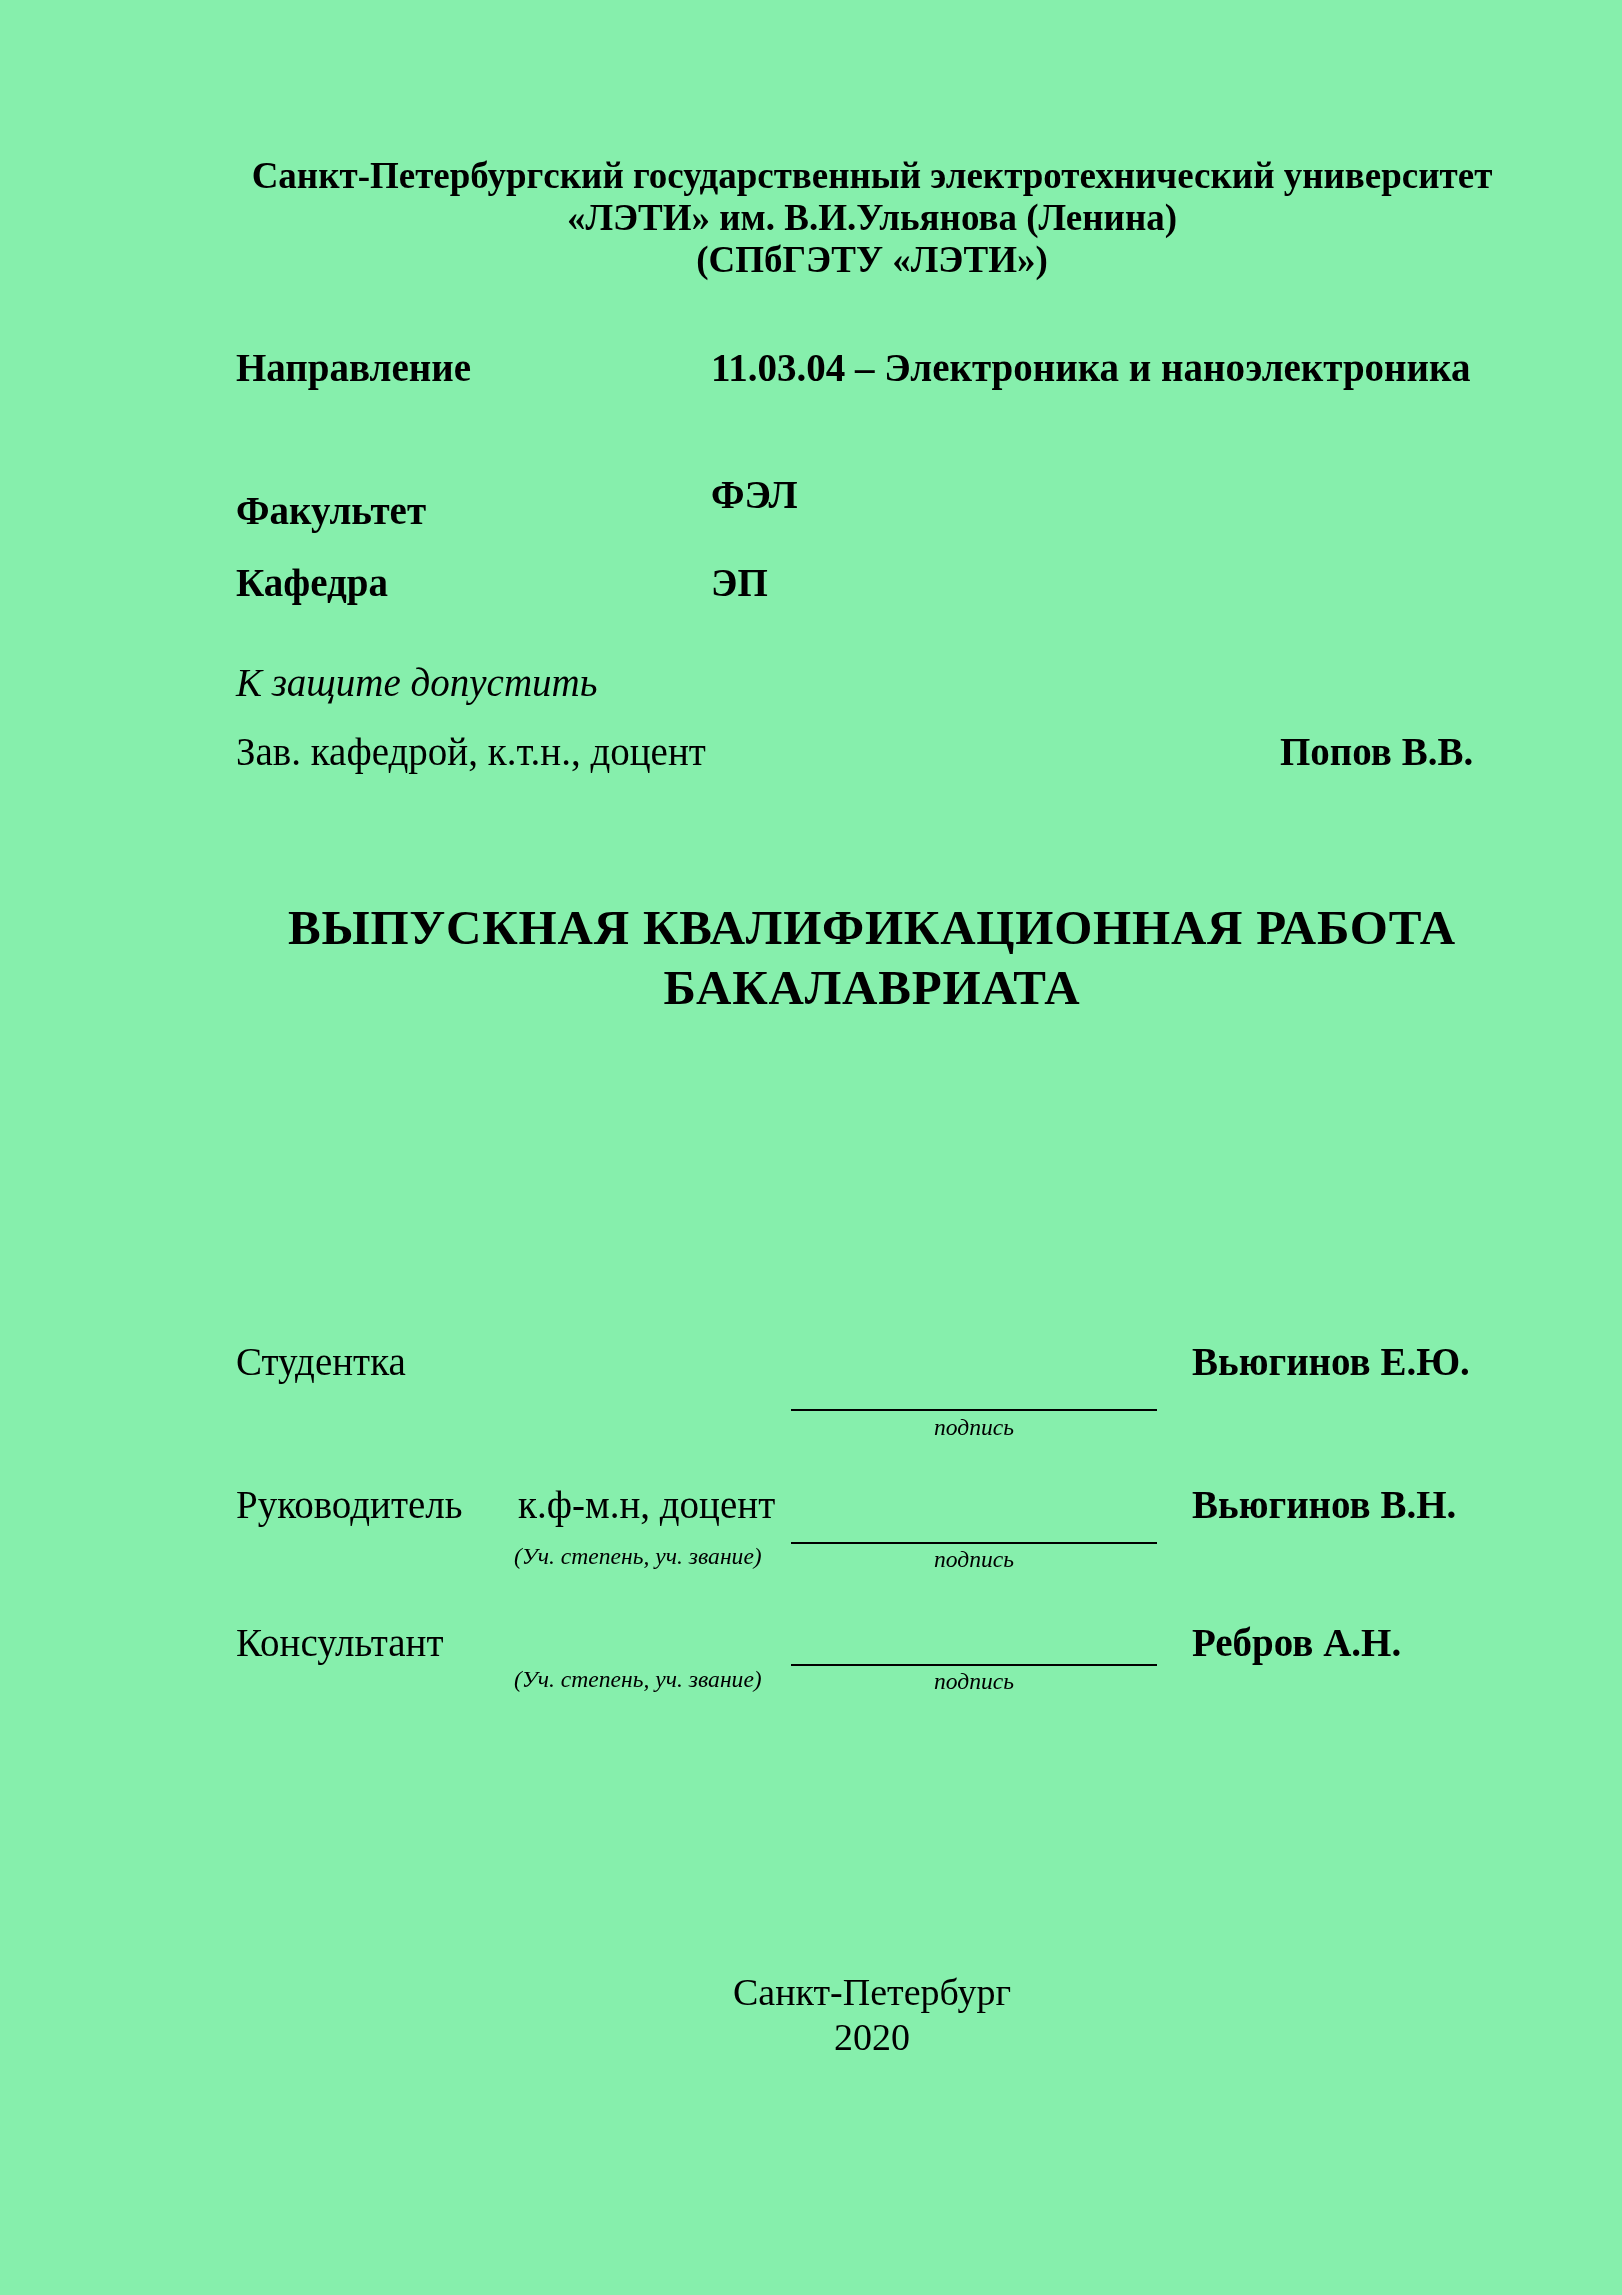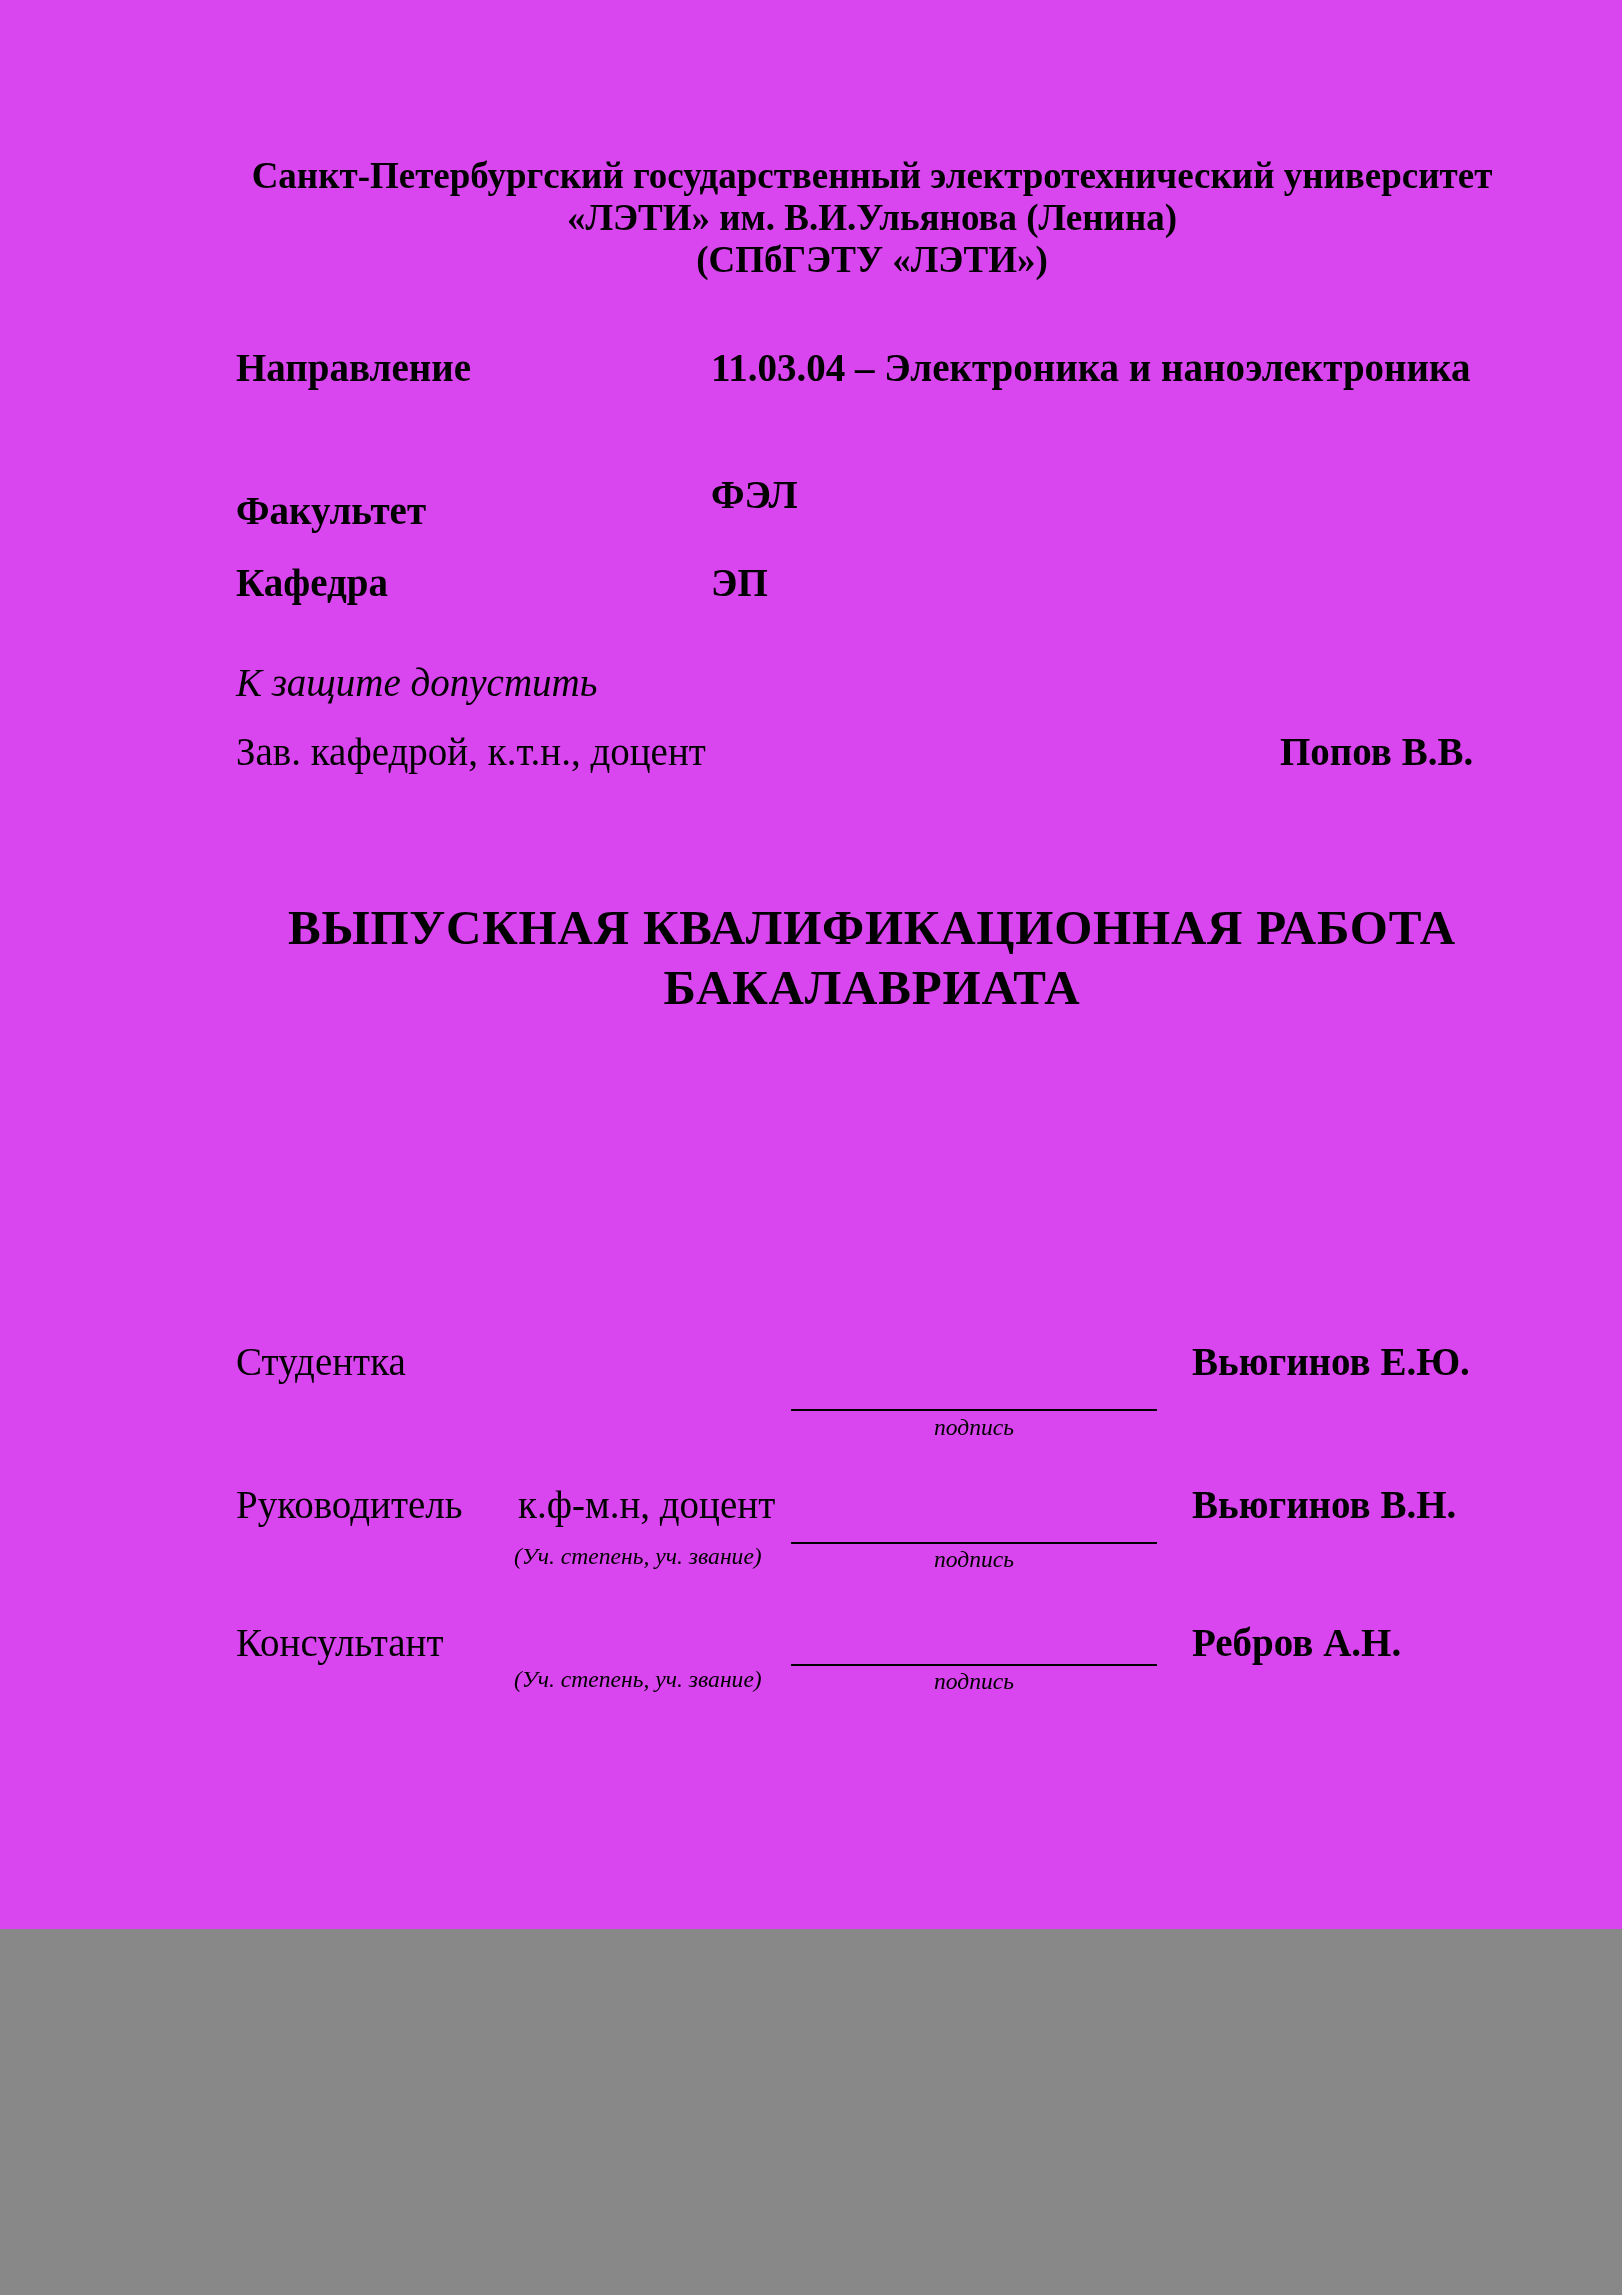--- a/index.html
+++ b/index.html
@@ -1,37 +1,37 @@
 <!DOCTYPE html>
 <html style="font-size:12.6px"><head>
 <meta charset="utf-8">
 <style>
   html,body { margin:0; padding:0; background:#888; }
   .page {
     position:relative;
-    width:1623px; height:1929px;
+    width:1623px; height:2295px;
     margin:0 auto;
-    background:#d946ef;
+    background:#86efac;
     color:#000000;
     font-family:"Liberation Serif", serif;
     overflow:hidden;
   }
   .abs { position:absolute; white-space:nowrap; }
   .centered {
     position:absolute;
     left:236px; width:1272px;
     text-align:center;
   }
   .hdr { top:155px; font-size:37px; font-weight:bold; line-height:42px; }
   .body-txt  { font-size:39px; line-height:39px; }
   .bold      { font-weight:bold; }
   .italic    { font-style:italic; }
   .work-title { top:898px; font-size:49px; font-weight:bold; line-height:60px; letter-spacing:0.8px; }
   .theme      { top:1061px; font-size:39px; font-weight:bold; line-height:39px; }
-  .footer     { top:1970px; font-size:38px; line-height:45px;text-align:right; }
+  .footer     { top:1970px; font-size:38px; line-height:45px; }
   .sigline {
     position:absolute;
     left:791px; width:366px; height:0;
     border-top:2.4px solid #000;
   }
   .smallcap {
     position:absolute;
     font-size:23.6px; font-style:italic; line-height:27px;
     white-space:nowrap;
   }

